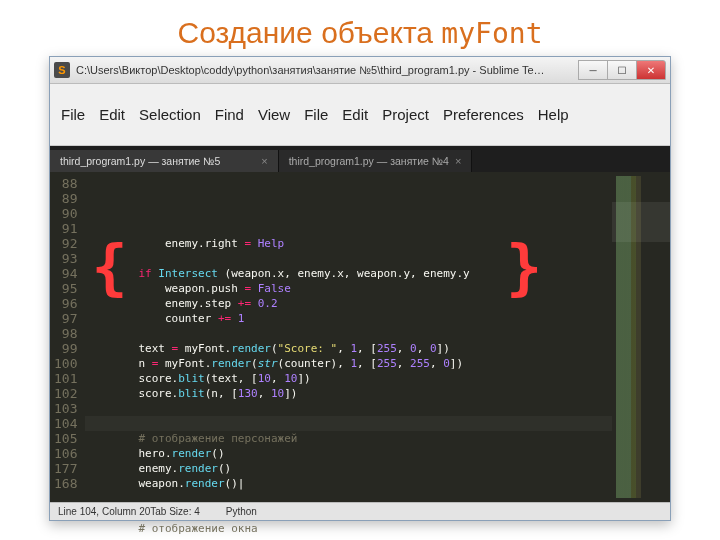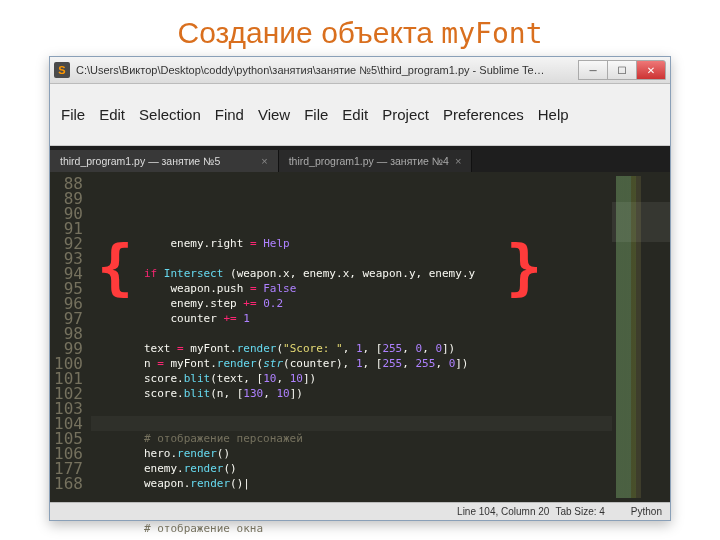--- a/index.html
+++ b/index.html
@@ -81,21 +81,21 @@
   .editor-wrap {
     display: flex;
     background: #272822;
     height: 330px;
     position: relative;
   }
   .gutter {
     background: #272822;
     color: #75715e;
     font-family: Consolas, monospace;
-    font-size: 16px;
+    font-size: 13px;
     text-align: right;
     padding: 4px 8px 4px 4px;
     line-height: 15px;
     user-select: none;
   }
   .code {
     flex: 1;
     font-family: Consolas, monospace;
     font-size: 11px;
     line-height: 15px;
@@ -143,22 +143,21 @@
   .brace-left  { left: 6px; top: 88px; }
   .brace-right { right: 70px; top: 88px; }
 
   .statusbar {
     display: flex;
     background: #e4e4e4;
     border-top: 1px solid #bbb;
     font-size: 10px;
     color: #333;
     padding: 3px 8px;
-    justify-content: flex-end;
-    gap: 6px;
+    justify-content: flex-start;
   }
   .statusbar .right { display: flex; gap: 26px; }
 </style>
 </head>
 <body>
 
 <div class="slide-title">
   <span>Создание объекта</span>
   <span class="mono">myFont</span>
 </div>

